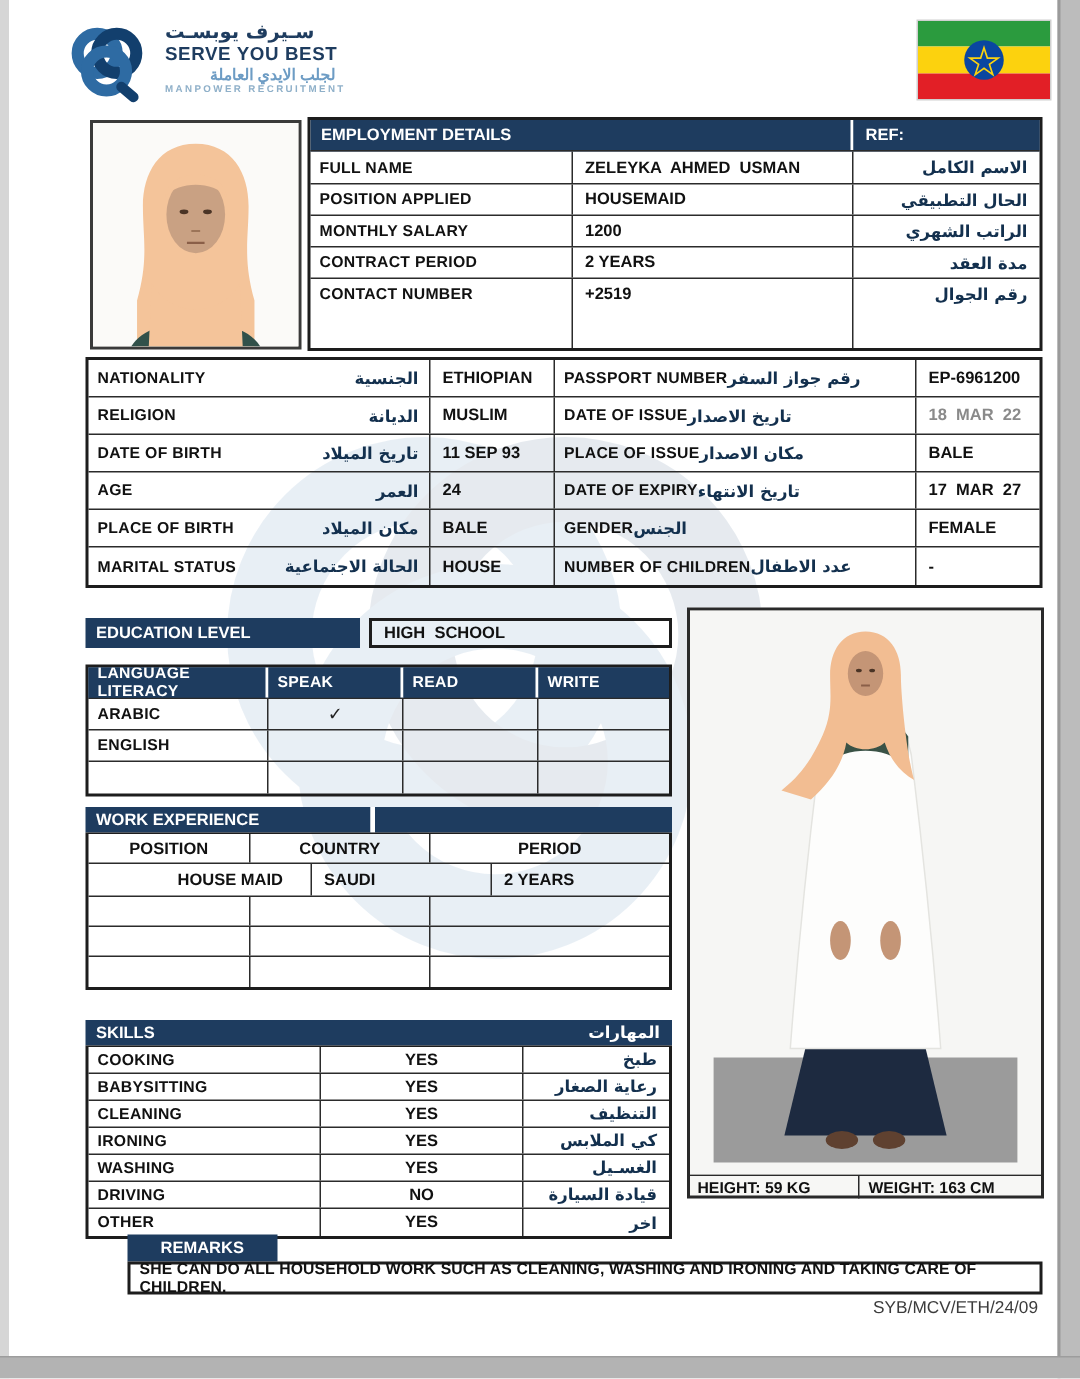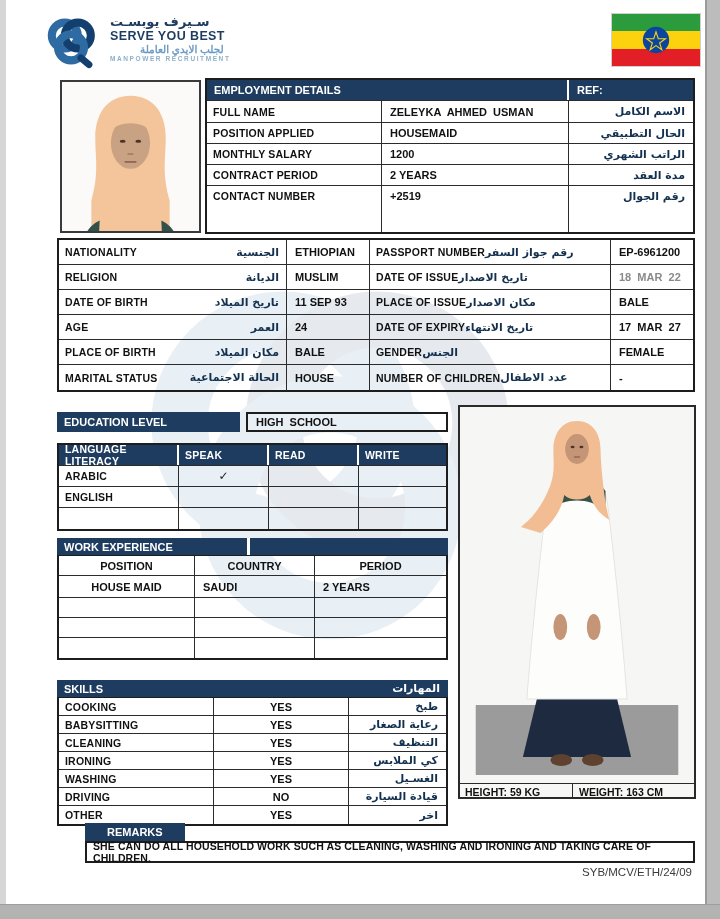--- a/index.html
+++ b/index.html
@@ -81,22 +81,22 @@
   .lang .c3 { width:90px; } .lang .c4 { flex:1; }
   .check { font-family:"DejaVu Sans", sans-serif; font-size:12px; font-weight:bold; color:#222; }
 
   
   .work-band { left:57px; top:538px; width:391px; height:17px; display:flex; }
   .work-band .b1 { width:190px; display:flex; align-items:center; padding-left:7px; }
   .work-band .bgap { width:3px; background:#fff; }
   .work-band .b2 { flex:1; }
   .work { left:57px; top:555px; width:391px; }
   .work .trow { height:20px; }
-  .work .drow { height:22px; }
-  .work .c1 { width:136px; justify-content:center; }
+  .work .drow { height:22px;padding-left:41px; }
+  .work .c1 { width:108px; justify-content:center; }
   .work .c2 { width:120px; } .work .c3 { flex:1; }
   .work .hd { justify-content:center; font-weight:bold; font-size:11px; }
   .work .v  { font-weight:bold; font-size:11px; padding-left:8px; white-space:pre; }
   .work .vc { justify-content:center; padding-left:0; }
 
   
   .skills-band { left:57px; top:680px; width:391px; height:17px; display:flex; align-items:center; justify-content:space-between; padding:0 8px 0 7px; }
   .skills { left:57px; top:697px; width:391px; }
   .skills .trow { height:18px; }
   .skills .c1 { width:155px; } .skills .c2 { width:135px; justify-content:center; }

